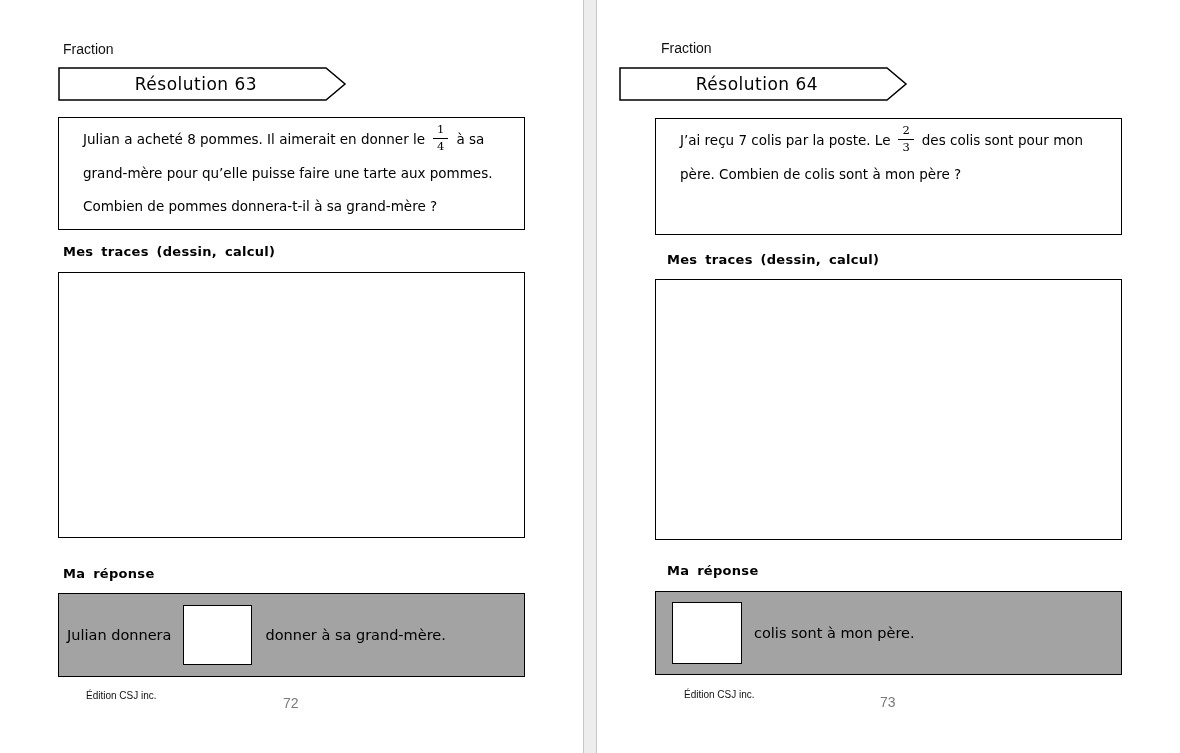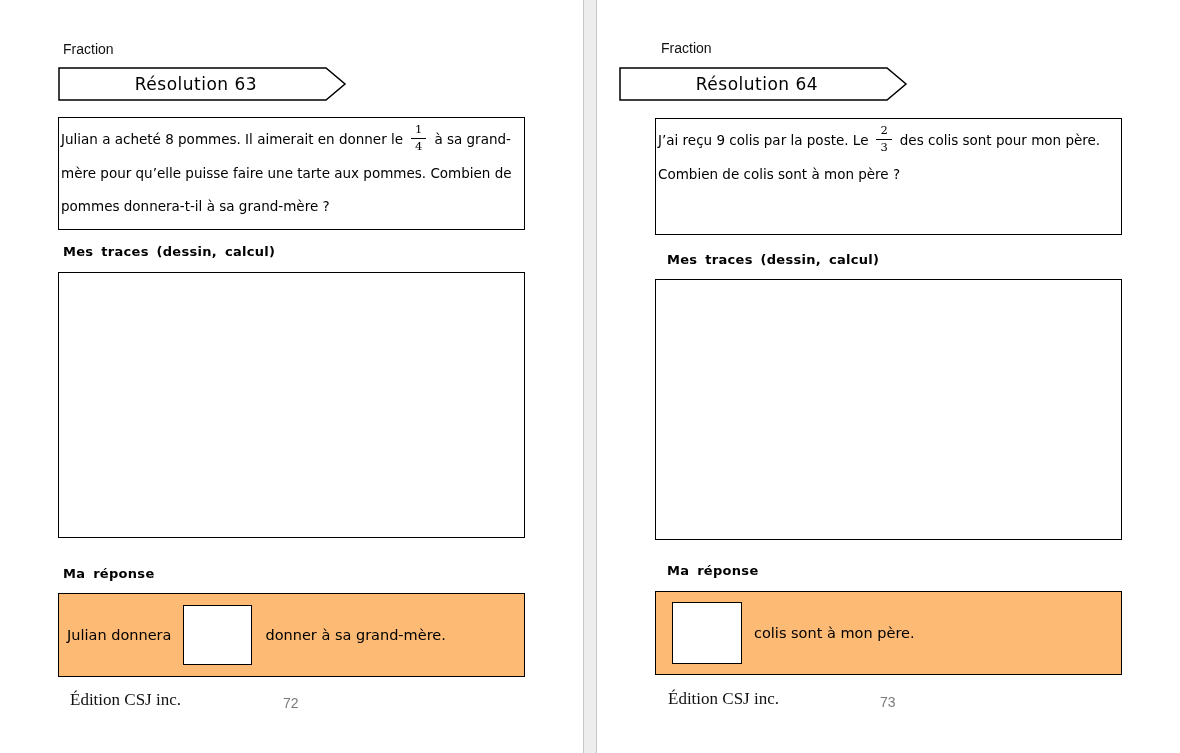--- a/index.html
+++ b/index.html
@@ -28,21 +28,21 @@
   .banner svg { position: absolute; left: 0; top: 0; }
   .banner .banner-title {
     position: absolute; left: 0; top: 0; width: 276px; height: 34px;
     display: flex; align-items: center; justify-content: center;
     font-size: 17px; letter-spacing: 0.5px;
   }
 
   .problem-box {
     position: absolute; width: 467px; box-sizing: border-box;
     border: 1.5px solid #000; background: #fff;
-    padding: 5px 10px 4px 2px;
+    padding: 5px 10px 4px 24px;
   }
   .problem-text { font-size: 13.5px; line-height: 33px; }
 
   .frac {
     display: inline-block; vertical-align: middle;
     text-align: center; line-height: 1.15;
     font-family: "DejaVu Serif", serif;
     font-size: 11.5px; margin: 0 8px 4px 8px;
   }
   .frac .num { display: block; border-bottom: 1px solid #000; padding: 0 4px 1px 4px; }
@@ -53,33 +53,33 @@
     word-spacing: 3px; letter-spacing: 0.3px;
   }
 
   .traces-box {
     position: absolute; width: 467px; box-sizing: border-box;
     border: 1.5px solid #000; background: #fff;
   }
 
   .answer-box {
     position: absolute; width: 467px; height: 84px; box-sizing: border-box;
-    border: 1.5px solid #000; background: #fdba74;
+    border: 1.5px solid #000; background: #a3a3a3;
     display: flex; align-items: center;
   }
   .answer-box .answer-text { font-size: 14.5px; }
   .write-square {
     box-sizing: border-box; border: 1px solid #000; background: #fff;
     flex: 0 0 auto;
   }
 
   .footer-publisher {
     position: absolute;
-    font-family: Liberation Serif, serif;
-    font-size: 17px; color: #111;
+    font-family: Liberation Sans, sans-serif;
+    font-size: 10px; color: #111; margin-left: 16px;
   }
   .footer-page {
     position: absolute;
     font-family: "Liberation Sans", sans-serif;
     font-size: 14px; color: #7a7a7a;
   }
 </style>
 </head>
 <body>
 
@@ -123,21 +123,21 @@
     <div class="category-label" style="left:661px; top:40px;">Fraction</div>
 
     <div class="banner" style="left:619px; top:67px;">
       <svg width="290" height="34" viewBox="0 0 290 34">
         <polygon points="1,1 268,1 287,17 268,33 1,33" fill="#ffffff" stroke="#000000" stroke-width="1.5"></polygon>
       </svg>
       <span class="banner-title">Résolution 64</span>
     </div>
 
     <div class="problem-box" style="left:655px; top:118px; height:117px;">
-      <div class="problem-text"><span>J’ai reçu 9 colis par la poste. Le</span><span class="frac"><span class="num">2</span><span class="den">3</span></span><span>des colis sont pour mon père. Combien de colis sont à mon père ?</span></div>
+      <div class="problem-text"><span>J’ai reçu 7 colis par la poste. Le</span><span class="frac"><span class="num">2</span><span class="den">3</span></span><span>des colis sont pour mon père. Combien de colis sont à mon père ?</span></div>
     </div>
 
     <div class="section-label" style="left:667px; top:252px;">Mes traces (dessin, calcul)</div>
 
     <div class="traces-box" style="left:655px; top:279px; height:261px;"></div>
 
     <div class="section-label" style="left:667px; top:563px;">Ma réponse</div>
 
     <div class="answer-box" style="left:655px; top:591px;">
       <span class="write-square" style="width:70px; height:62px; margin-left:16px;"></span>

